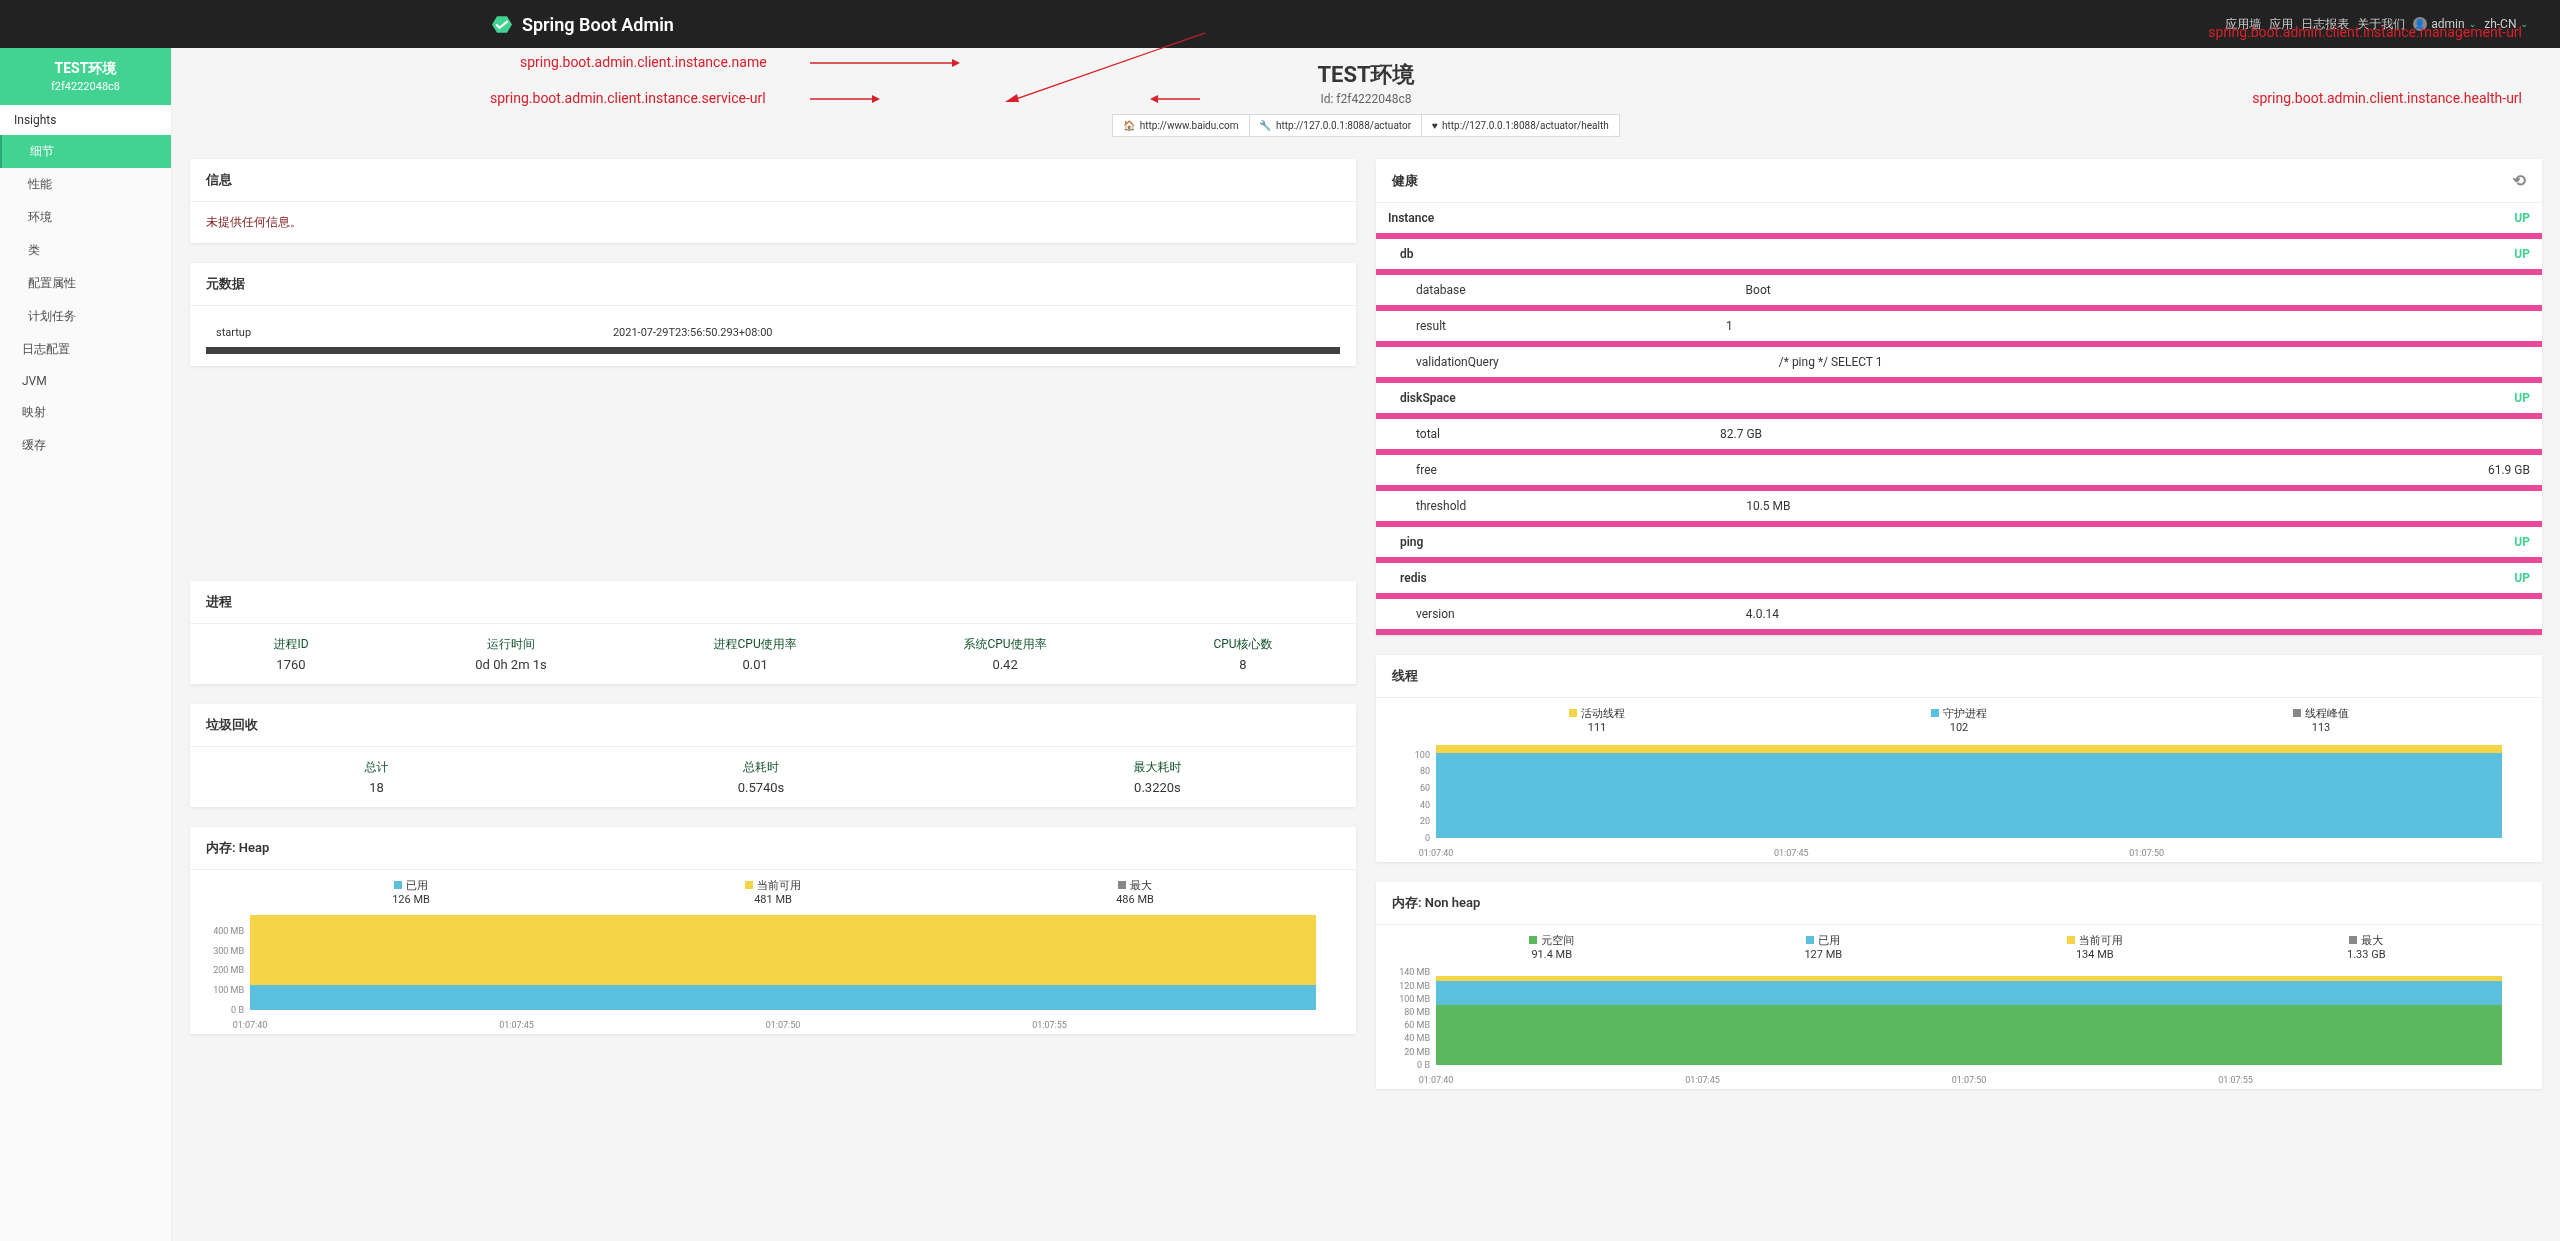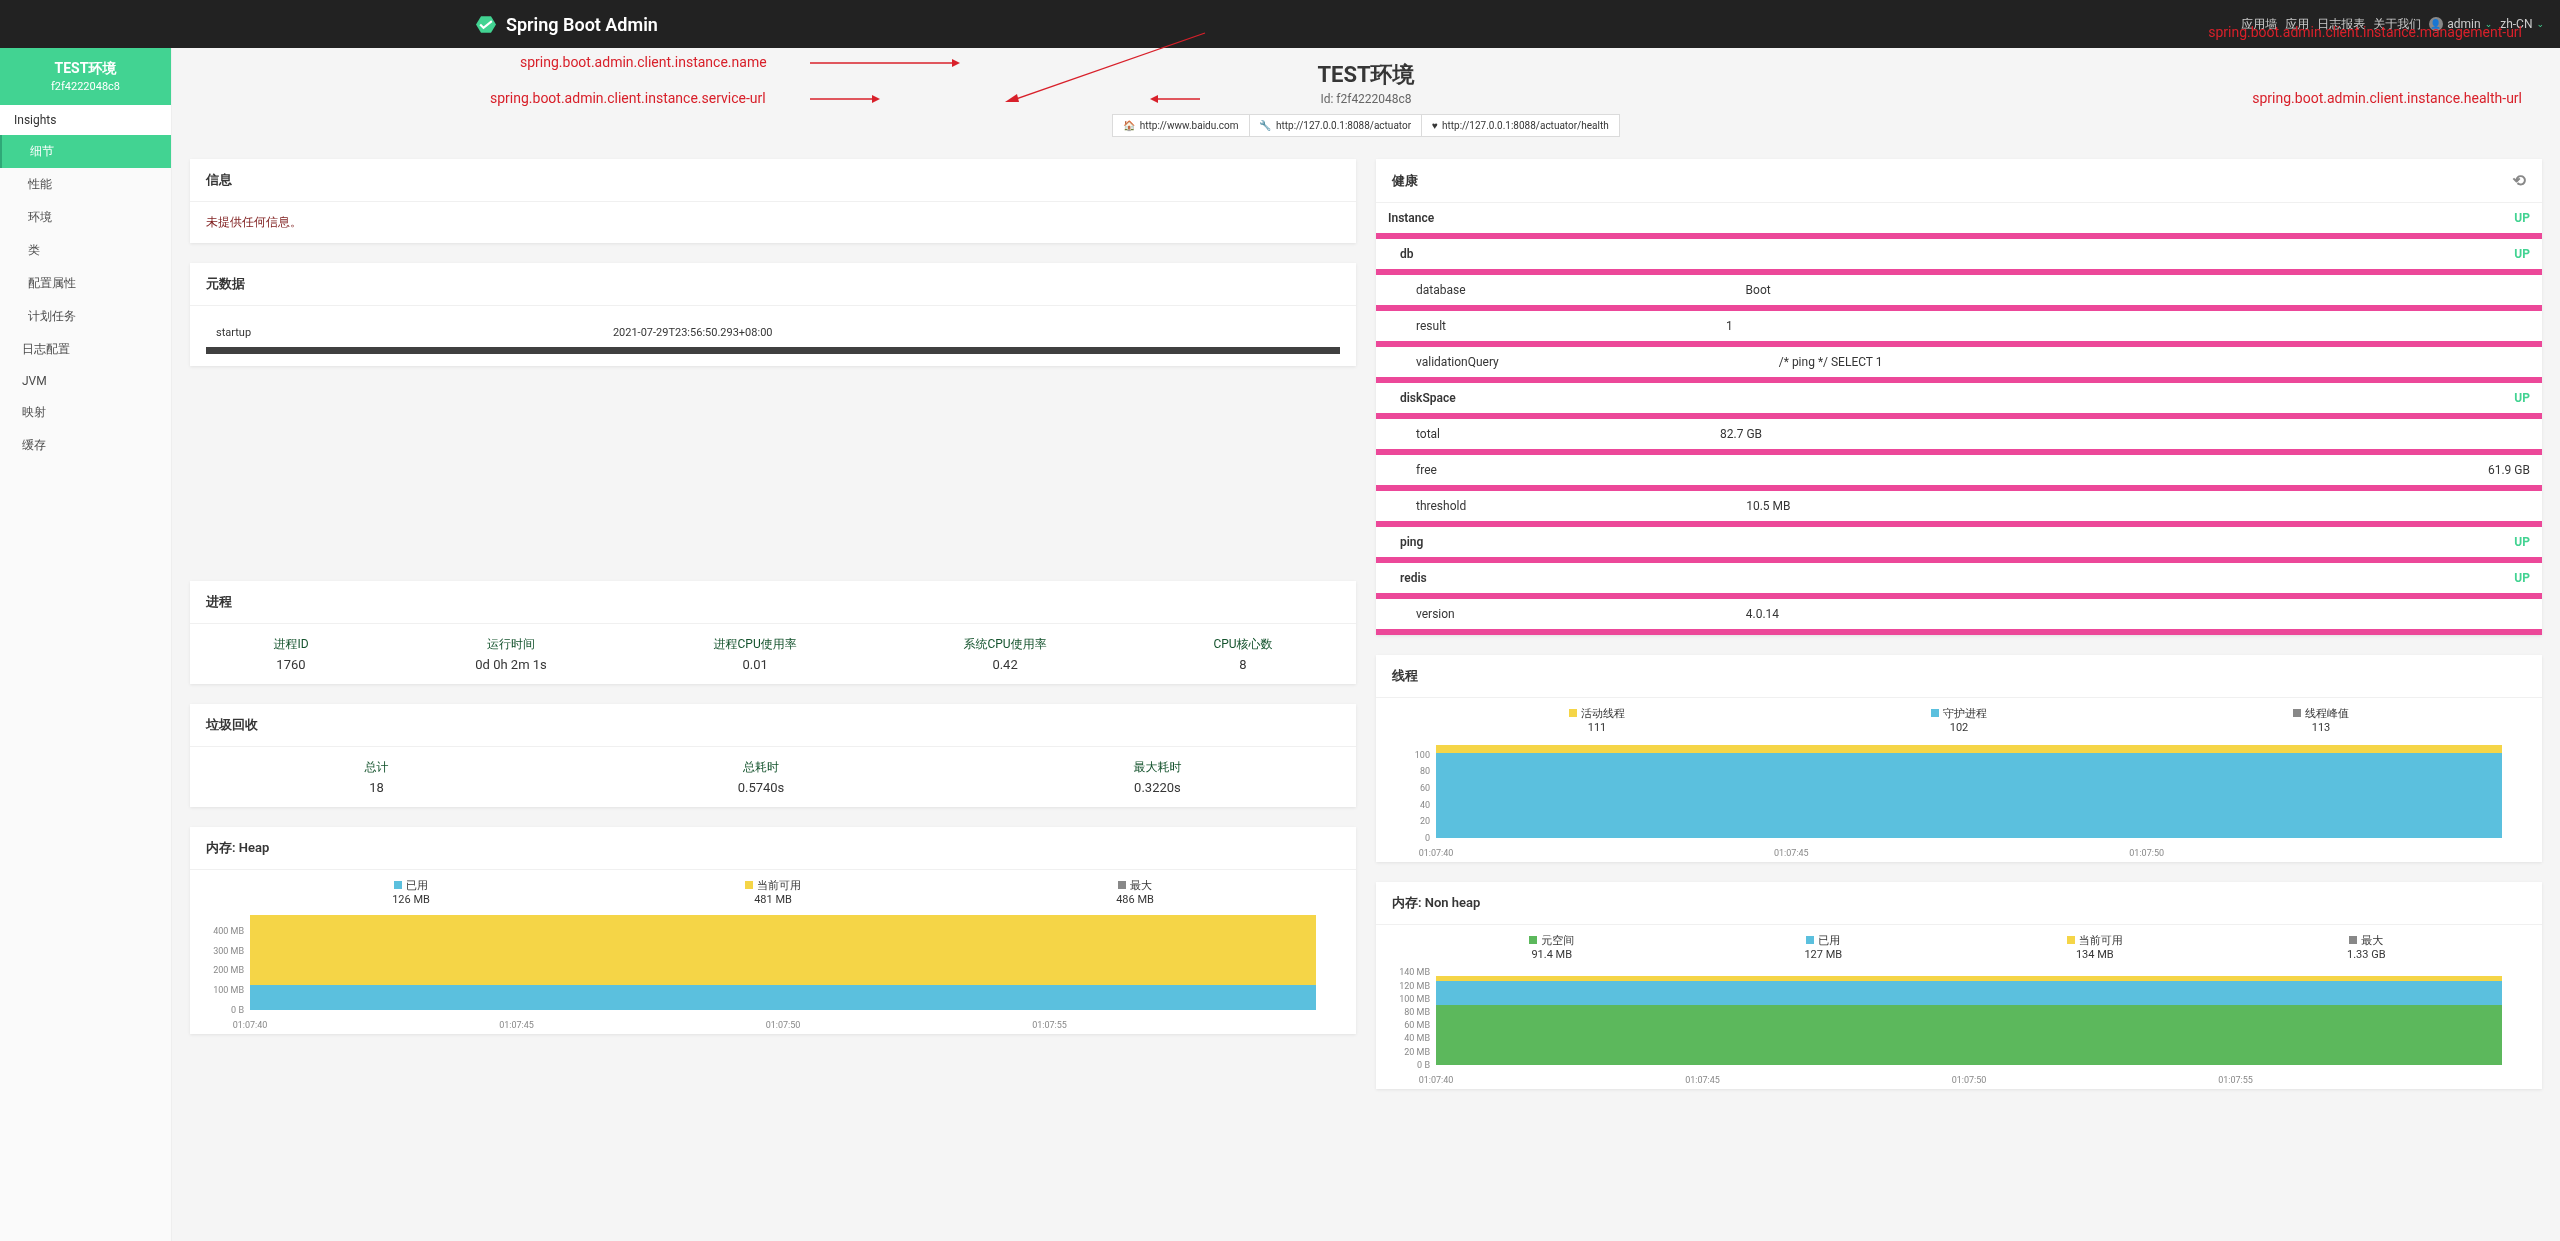--- a/index.html
+++ b/index.html
@@ -1,17 +1,17 @@
 <!DOCTYPE html>
 <html><head>
 <meta charset="utf-8">
 <style>
 * { box-sizing: border-box; margin: 0; padding: 0; }
 body { font-family: -apple-system, BlinkMacSystemFont, "Segoe UI", Roboto, sans-serif; font-size: 13px; background: #f5f5f5; color: #363636; }
-.topbar { background: #222; color: #fff; height: 48px; display: flex; align-items: center; padding: 0 16px; justify-content: space-between; }
+.topbar { background: #222; color: #fff; height: 48px; display: flex; align-items: center; padding: 0 32px; justify-content: space-between; }
 .brand { display: flex; align-items: center; gap: 10px; margin-left: 460px; }
 .brand-icon { width: 20px; height: 17px; }
 .brand-text { font-size: 18px; font-weight: 600; color: #fff; }
 .topnav { display: flex; align-items: center; gap: 8px; font-size: 12px; }
 .topnav a { color: #ccc; text-decoration: none; cursor: pointer; }
 .user-drop, .lang-drop { display: flex; align-items: center; gap: 4px; color: #ccc; cursor: pointer; }
 .chev { font-size: 9px; color: #42d392; }
 .layout { display: flex; min-height: calc(100vh - 48px); }
 .sidebar { width: 172px; background: #fafafa; border-right: 1px solid #eee; }
 .side-head { background: #42d392; color: #fff; text-align: center; padding: 12px 6px; }

